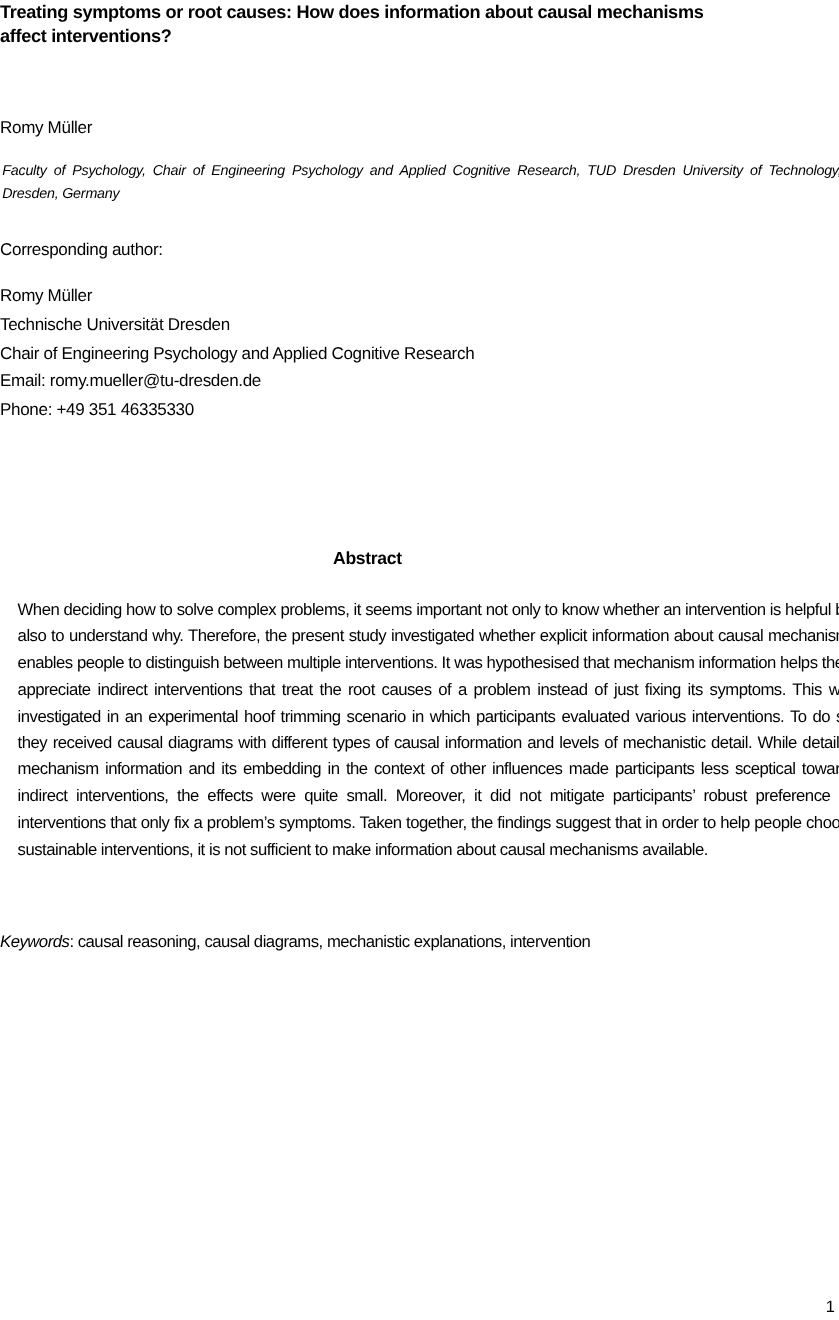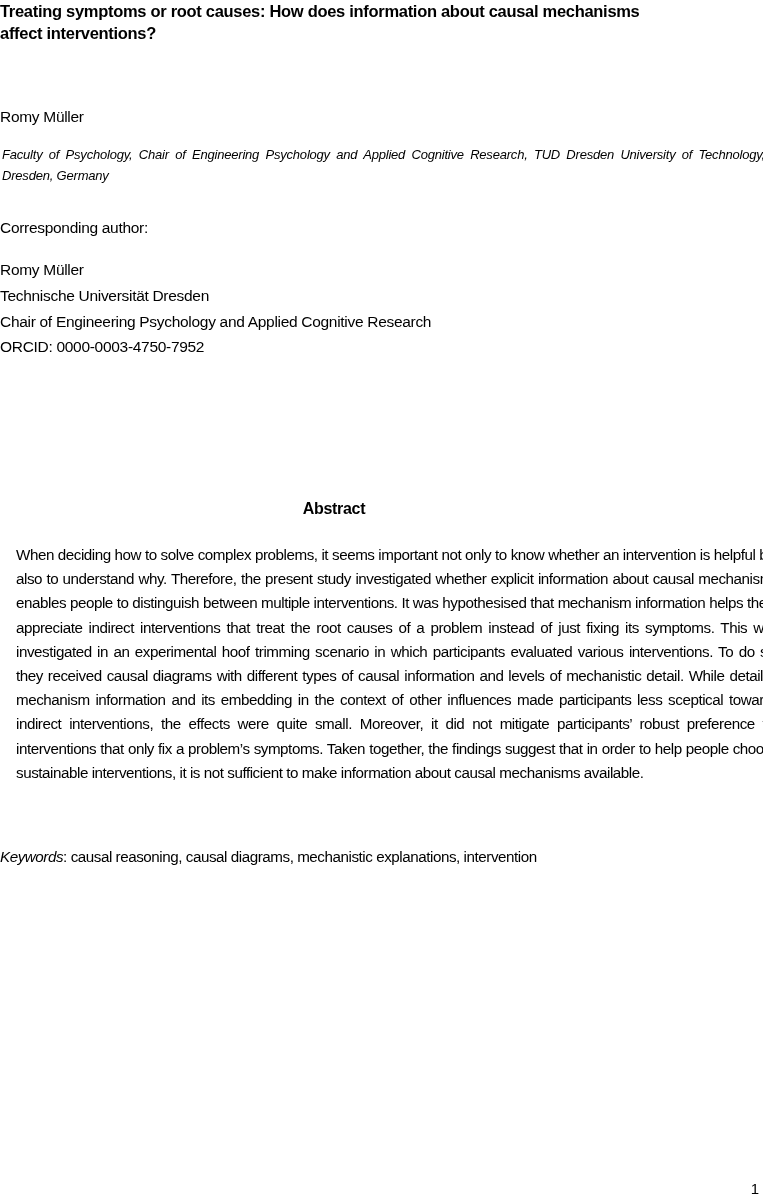--- a/index.html
+++ b/index.html
@@ -43,21 +43,22 @@
 <div class="author">Romy Müller</div>
 
 <div class="affil">Faculty of Psychology, Chair of Engineering Psychology and Applied Cognitive Research, TUD Dresden University of Technology, Dresden, Germany</div>
 
 <div class="corr-label">Corresponding author:</div>
 
 <div class="contact">
   <div>Romy Müller</div>
   <div>Technische Universität Dresden</div>
   <div>Chair of Engineering Psychology and Applied Cognitive Research</div>
-  <div>ORCID: 0000-0003-4750-7952</div>
+  <div>Email: romy.mueller@tu-dresden.de</div>
+  <div>Phone: +49 351 46335330</div>
 </div>
 
 <h2 class="abs-heading">Abstract</h2>
 
 <p class="abstract">When deciding how to solve complex problems, it seems important not only to know whether an intervention is helpful but also to understand why. Therefore, the present study investigated whether explicit information about causal mechanisms enables people to distinguish between multiple interventions. It was hypothesised that mechanism information helps them appreciate indirect interventions that treat the root causes of a problem instead of just fixing its symptoms. This was investigated in an experimental hoof trimming scenario in which participants evaluated various interventions. To do so, they received causal diagrams with different types of causal information and levels of mechanistic detail. While detailed mechanism information and its embedding in the context of other influences made participants less sceptical towards indirect interventions, the effects were quite small. Moreover, it did not mitigate participants’ robust preference for interventions that only fix a problem’s symptoms. Taken together, the findings suggest that in order to help people choose sustainable interventions, it is not sufficient to make information about causal mechanisms available.</p>
 
 <div class="keywords"><em>Keywords</em><span>: causal reasoning, causal diagrams, mechanistic explanations, intervention</span></div>
 
 <div class="page-num">1</div>
 

